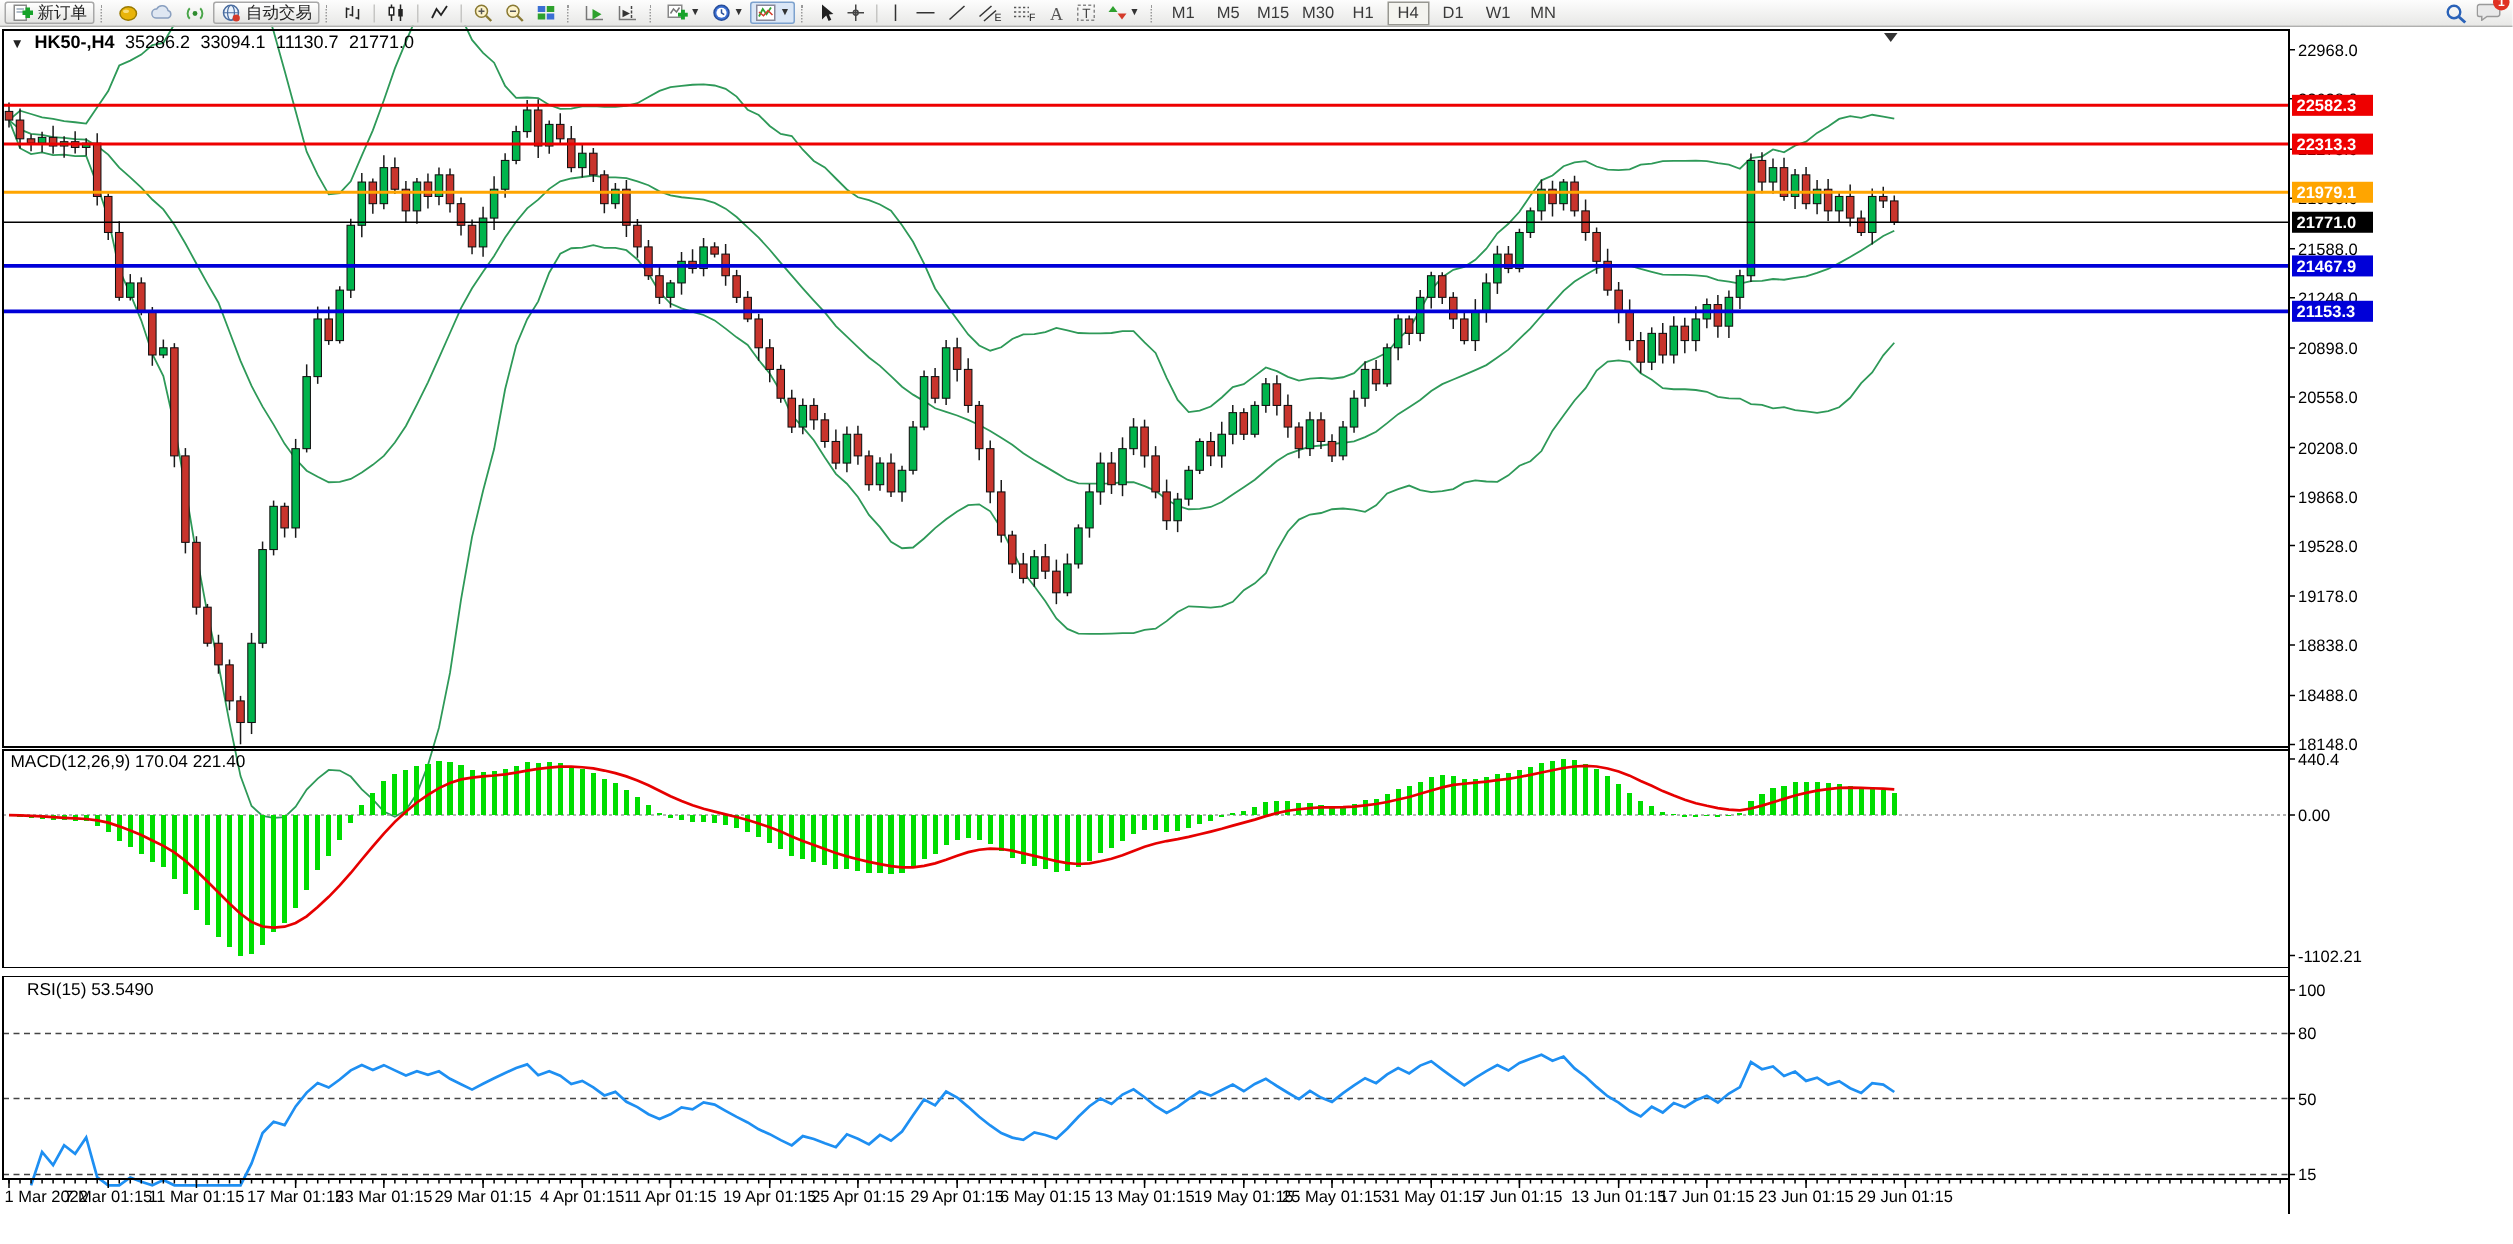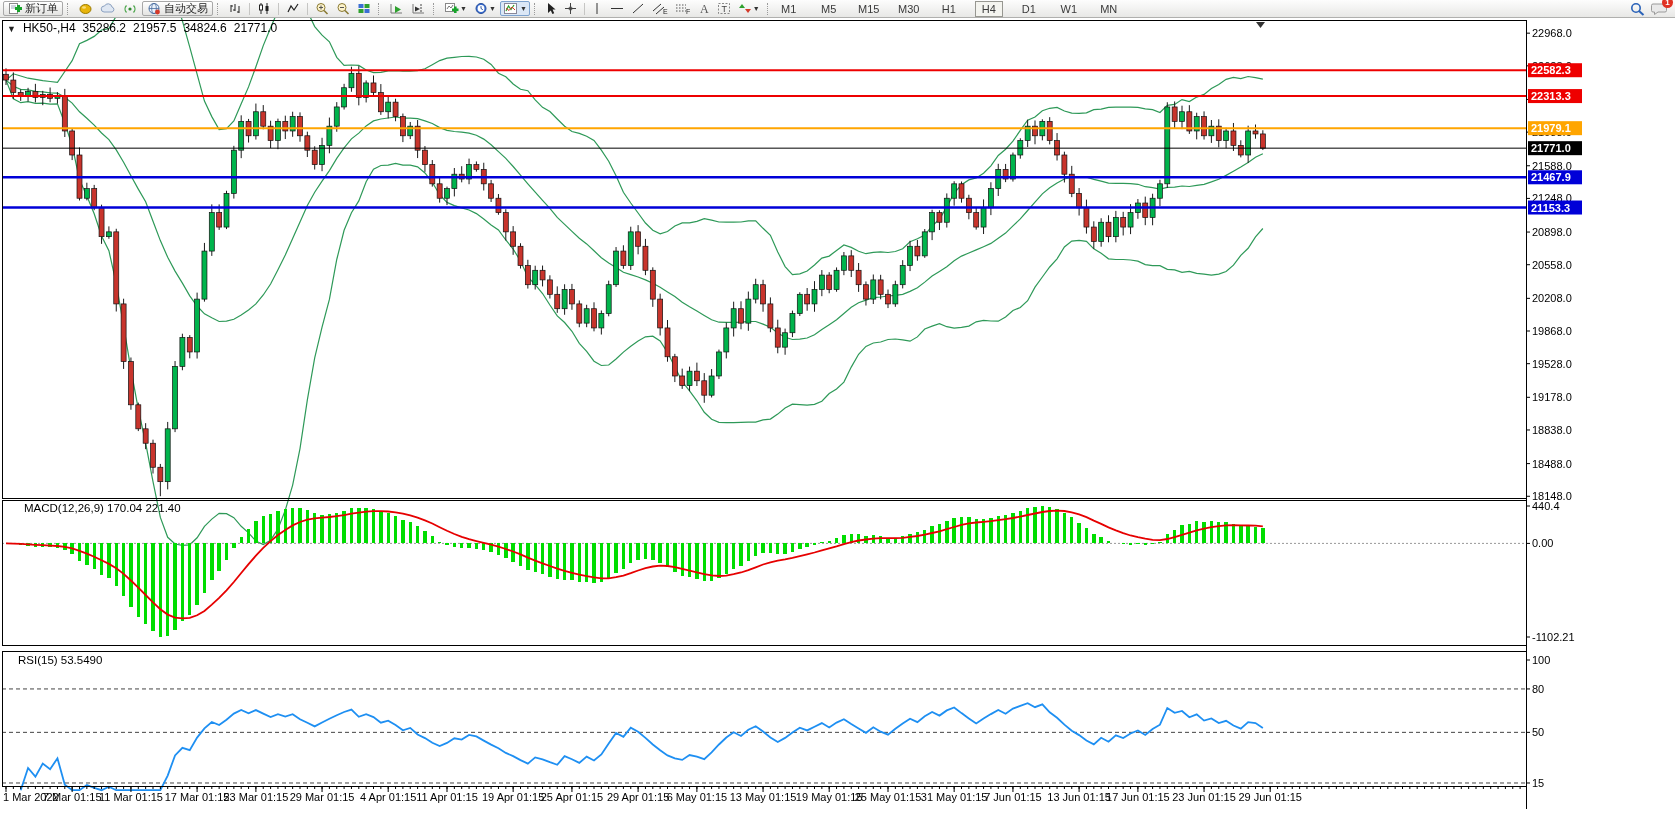--- a/index.html
+++ b/index.html
@@ -20,21 +20,21 @@
     font-size:11px;color:#3a3a3a;border:1px solid transparent}
   .tf.active{background:#f4f4ef;border:1px solid #979791}
   .tright{margin-left:auto;display:flex;align-items:center;gap:6px;padding-right:4px}
   .badge{position:absolute;top:-4px;right:-5px;background:#e03123;color:#fff;border-radius:50%;
     width:11px;height:11px;font-size:8px;font-weight:bold;display:flex;align-items:center;justify-content:center}
   
   #chart{position:absolute;top:17px;left:0}
   .ovl{position:absolute;font-size:12px;color:#000;white-space:nowrap;z-index:5;
        display:flex;gap:7px;align-items:baseline}
   .ovl .tri{font-size:9px;color:#222}
-  .ovl b{font-weight:normal}
+  .ovl b{font-weight:bold}
 </style>
 </head>
 <body>
 
 <div class="toolbar">
   <div class="tbtn raised">
     <svg width="14" height="13">
       <rect x="1.5" y="1.5" width="8" height="10" fill="#fff" stroke="#8a8a8a"></rect>
       <rect x="3" y="3.5" width="5" height="1" fill="#9ab"></rect>
       <rect x="3" y="5.5" width="5" height="1" fill="#9ab"></rect>
@@ -209,21 +209,21 @@
     </svg>
   </div>
   <div class="tbtn">
     <svg width="14" height="13">
       <polygon points="4,2 7,6 1,6" fill="#2ea12e"></polygon>
         <polygon points="10,11 13,7 7,7" fill="#d43a2a"></polygon>
     </svg>
       <span class="caret">▼</span>
   </div>
   <div class="grip"></div>
-  <div id="tf-box" style="display:flex;align-items:flex-start;gap:12px">
+  <div id="tf-box" style="display:flex;align-items:flex-start;gap:2px">
       <div class="tf">M1</div>
       <div class="tf">M5</div>
       <div class="tf">M15</div>
       <div class="tf">M30</div>
       <div class="tf">H1</div>
       <div class="tf active">H4</div>
       <div class="tf">D1</div>
       <div class="tf">W1</div>
       <div class="tf">MN</div>
     </div>
@@ -1101,18 +1101,18 @@
       <text x="1204.05" y="784" text-anchor="middle">23 Jun 01:15</text>
       <line x1="1270.2" y1="769" x2="1270.2" y2="775" stroke="#000"></line>
       <text x="1270.2" y="784" text-anchor="middle">29 Jun 01:15</text>
     </g>
   </svg>
 
 <div class="ovl" style="top:21px;left:7px">
   <span class="tri">▼</span>
   <b>HK50-,H4</b>
   <span>35286.2</span>
-  <span>21957.5</span>
-  <span>34824.6</span>
+  <span>33094.1</span>
+  <span>11130.7</span>
   <span>21771.0</span>
 </div>
-<div class="ovl" style="top:502px;left:24px;font-size:11.5px">MACD(12,26,9) 170.04 221.40</div>
+<div class="ovl" style="top:502px;left:7px;font-size:11.5px">MACD(12,26,9) 170.04 221.40</div>
 <div class="ovl" style="top:654px;left:18px;font-size:11.5px">RSI(15) 53.5490</div>
 
 </body></html>

